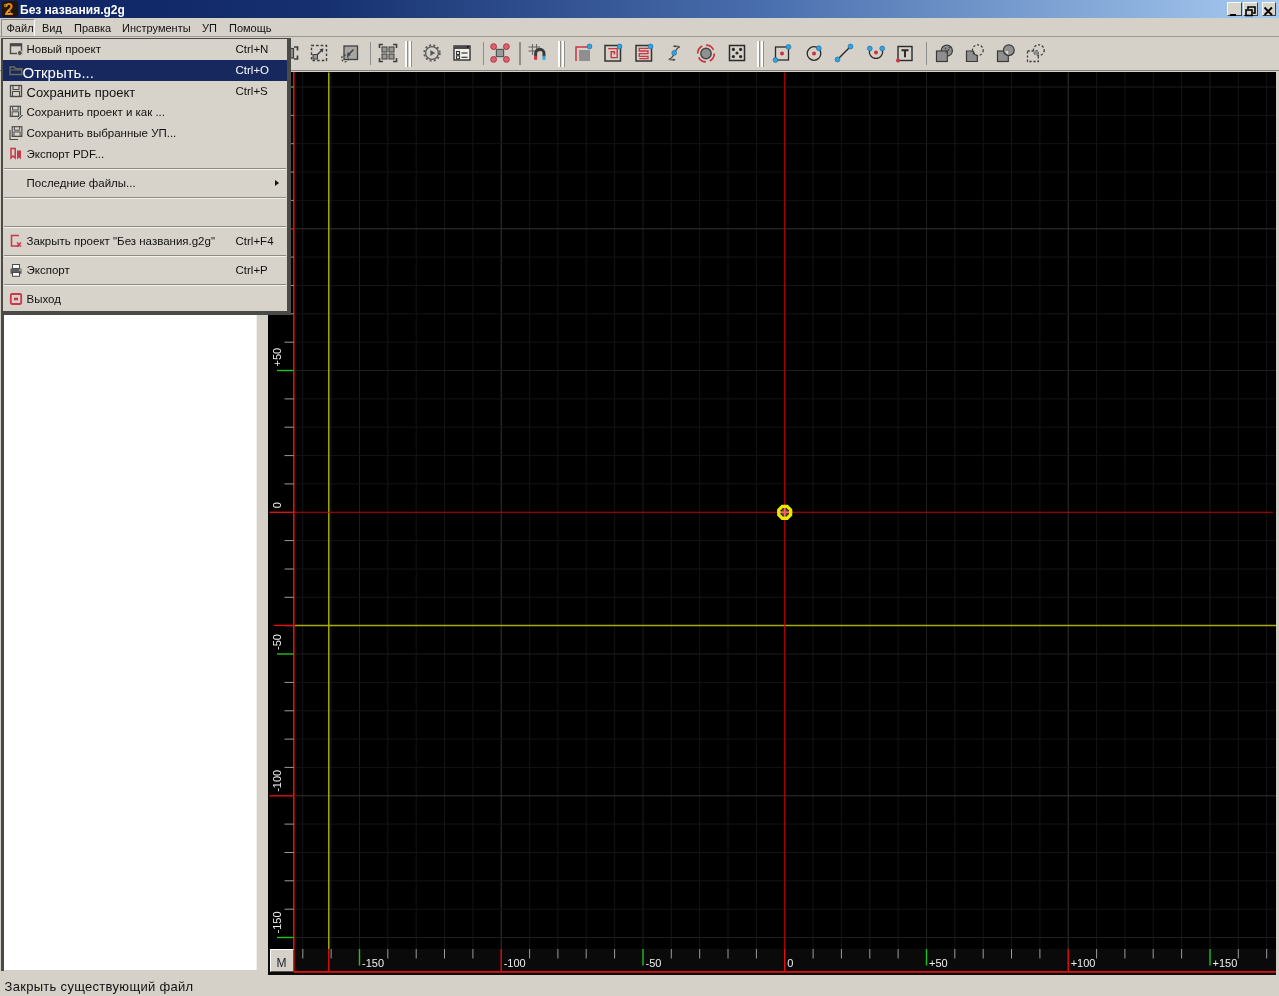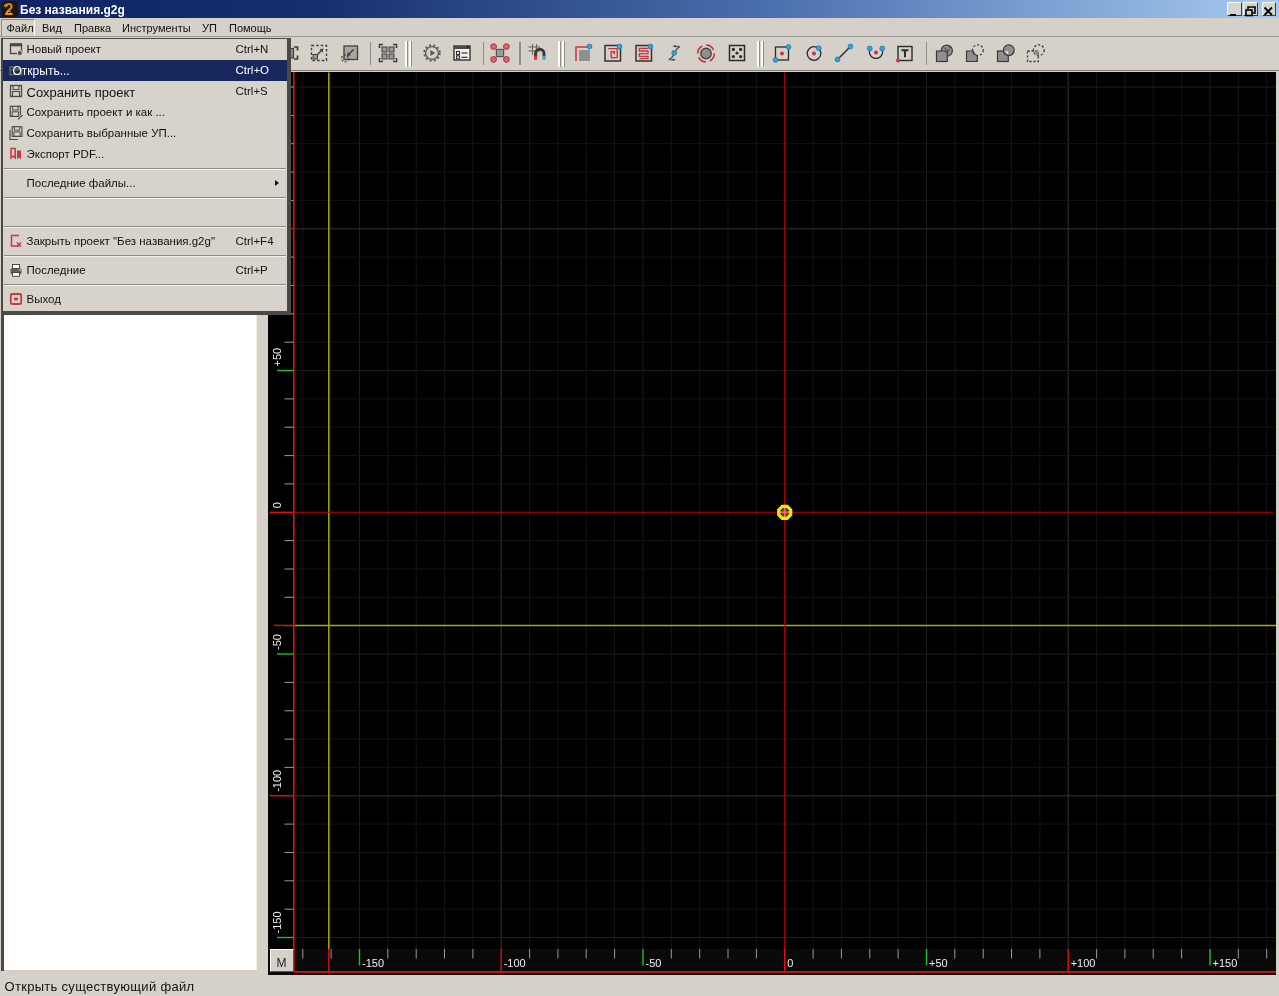--- a/index.html
+++ b/index.html
@@ -365,39 +365,39 @@
 <polygon points="522.6,442.7 519.1,446.2 514.3,446.2 510.8,442.7 510.8,437.9 514.3,434.4 519.1,434.4 522.6,437.9" fill="none" stroke="#e8e800" stroke-width="3.4"></polygon>
 <circle cx="516.7" cy="440.29999999999995" r="3.4" fill="#566000"></circle>
 <line x1="512.7" y1="440.29999999999995" x2="520.7" y2="440.29999999999995" stroke="#ff5f78" stroke-width="1.6"></line>
 <line x1="516.7" y1="436.29999999999995" x2="516.7" y2="444.29999999999995" stroke="#ff5f78" stroke-width="1.6"></line>
 </svg>
 </div>
 
 <div class="abs" style="left:269.5px;top:948.5px;width:24px;height:23.5px;background:#d5d1c8;border-top:1.5px solid #fcfcfa;border-left:1.5px solid #fcfcfa;border-right:1.5px solid #55554f;border-bottom:1.5px solid #55554f;box-sizing:border-box;text-align:center"><span style="font-size:12px;color:#223;position:relative;top:3px">M</span></div>
 
 <div class="abs" style="left:0;top:975px;width:1279px;height:21px;background:#d5d1c8"></div>
-<div class="abs" style="left:4.5px;top:979px;font-size:13px;letter-spacing:0.3px;color:#111">Открыть существующий файл</div>
+<div class="abs" style="left:4.5px;top:979px;font-size:13px;letter-spacing:0.3px;color:#111">Закрыть существующий файл</div>
 
 <div class="abs" style="left:1px;top:37.5px;width:289.5px;height:277px;background:#4a4a46;border:0">
  <div class="abs" style="left:1.5px;top:1px;width:284px;height:272.5px;background:#d7d3ca">
 <div style="position:absolute;left:0;top:0.5px;width:284px;height:21px;color:#111">
         <svg width="16" height="16" viewBox="0 0 16 16" style="position:absolute;left:5px;top:2px">
           <rect x="2.5" y="3" width="11" height="9.5" fill="none" stroke="#4a4a4a" stroke-width="1.4"></rect>
           <rect x="2" y="2.5" width="12" height="2.8" fill="#4a4a4a"></rect>
           <circle cx="11.8" cy="12" r="2.5" fill="#55524e" stroke="#d7d3ca" stroke-width="1"></circle>
         </svg>
         <div style="position:absolute;left:24px;top:3.5px;font-size:11.5px">Новый проект</div>
         <div style="position:absolute;left:233px;top:3.5px;font-size:11.5px">Ctrl+N</div>
       </div>
       <div style="position:absolute;left:0;top:21.5px;width:284px;height:21px;background:#17285f;color:#fff">
         <svg width="16" height="16" viewBox="0 0 16 16" style="position:absolute;left:5px;top:2px">
           <path d="M2 12.5 V5 h4.3 l1.3 1.7 H13.8 V12.5 Z" fill="none" stroke="#6e6a58" stroke-width="1.4"></path>
           <line x1="2.5" y1="8" x2="13.3" y2="8" stroke="#6e6a58" stroke-width="1.1"></line>
         </svg>
-        <div style="position:absolute;left:10px;top:3.5px;font-size:12px">Открыть...</div>
+        <div style="position:absolute;left:20px;top:3.5px;font-size:15px">Открыть...</div>
         <div style="position:absolute;left:233px;top:3.5px;font-size:11.5px">Ctrl+O</div>
       </div>
       <div style="position:absolute;left:0;top:42.5px;width:284px;height:21px;color:#111">
         <svg width="16" height="16" viewBox="0 0 16 16" style="position:absolute;left:5px;top:2px">
           <rect x="2.5" y="2.5" width="11" height="11" fill="none" stroke="#4a4a4a" stroke-width="1.3"></rect>
           <path d="M5 2.5 V6.5 H11 V2.5" fill="none" stroke="#4a4a4a" stroke-width="1.1"></path>
           <rect x="4.5" y="8.5" width="7" height="5" fill="none" stroke="#4a4a4a" stroke-width="1.1"></rect>
         </svg>
         <div style="position:absolute;left:24px;top:3.5px;font-size:13px">Сохранить проект</div>
         <div style="position:absolute;left:233px;top:3.5px;font-size:11.5px">Ctrl+S</div>
@@ -443,21 +443,21 @@
         <div style="position:absolute;left:24px;top:3.5px;font-size:11.5px">Закрыть проект "Без названия.g2g"</div>
         <div style="position:absolute;left:233px;top:3.5px;font-size:11.5px">Ctrl+F4</div>
       </div>
       <div style="position:absolute;left:0;top:221.5px;width:284px;height:21px;color:#111">
         <svg width="16" height="16" viewBox="0 0 16 16" style="position:absolute;left:5px;top:2px">
           <rect x="2.5" y="6.5" width="11" height="5.5" rx="0.8" fill="#5f5f5f"></rect>
           <rect x="4.5" y="2.5" width="7" height="4" fill="#fbfaf6" stroke="#4a4a4a" stroke-width="1"></rect>
           <rect x="4.5" y="10.5" width="7" height="3.8" fill="#fbfaf6" stroke="#4a4a4a" stroke-width="1"></rect>
           <circle cx="12" cy="8" r="0.8" fill="#e8e6e0"></circle>
         </svg>
-        <div style="position:absolute;left:24px;top:3.5px;font-size:11.5px">Последние</div>
+        <div style="position:absolute;left:24px;top:3.5px;font-size:11.5px">Экспорт</div>
         <div style="position:absolute;left:233px;top:3.5px;font-size:11.5px">Ctrl+P</div>
       </div>
       <div style="position:absolute;left:0;top:250.5px;width:284px;height:21px;color:#111">
         <svg width="16" height="16" viewBox="0 0 16 16" style="position:absolute;left:5px;top:2px">
           <rect x="2.8" y="3" width="10.4" height="10" rx="1.2" fill="none" stroke="#c8374a" stroke-width="1.8"></rect>
           <rect x="6" y="6.7" width="4" height="2.6" fill="#c8374a"></rect>
         </svg>
         <div style="position:absolute;left:24px;top:3.5px;font-size:11.5px">Выход</div>
       </div>
       <div style="position:absolute;left:1px;top:129.5px;width:282px;height:1px;background:#8c8c86;border-bottom:1px solid #f2f1ec"></div>

